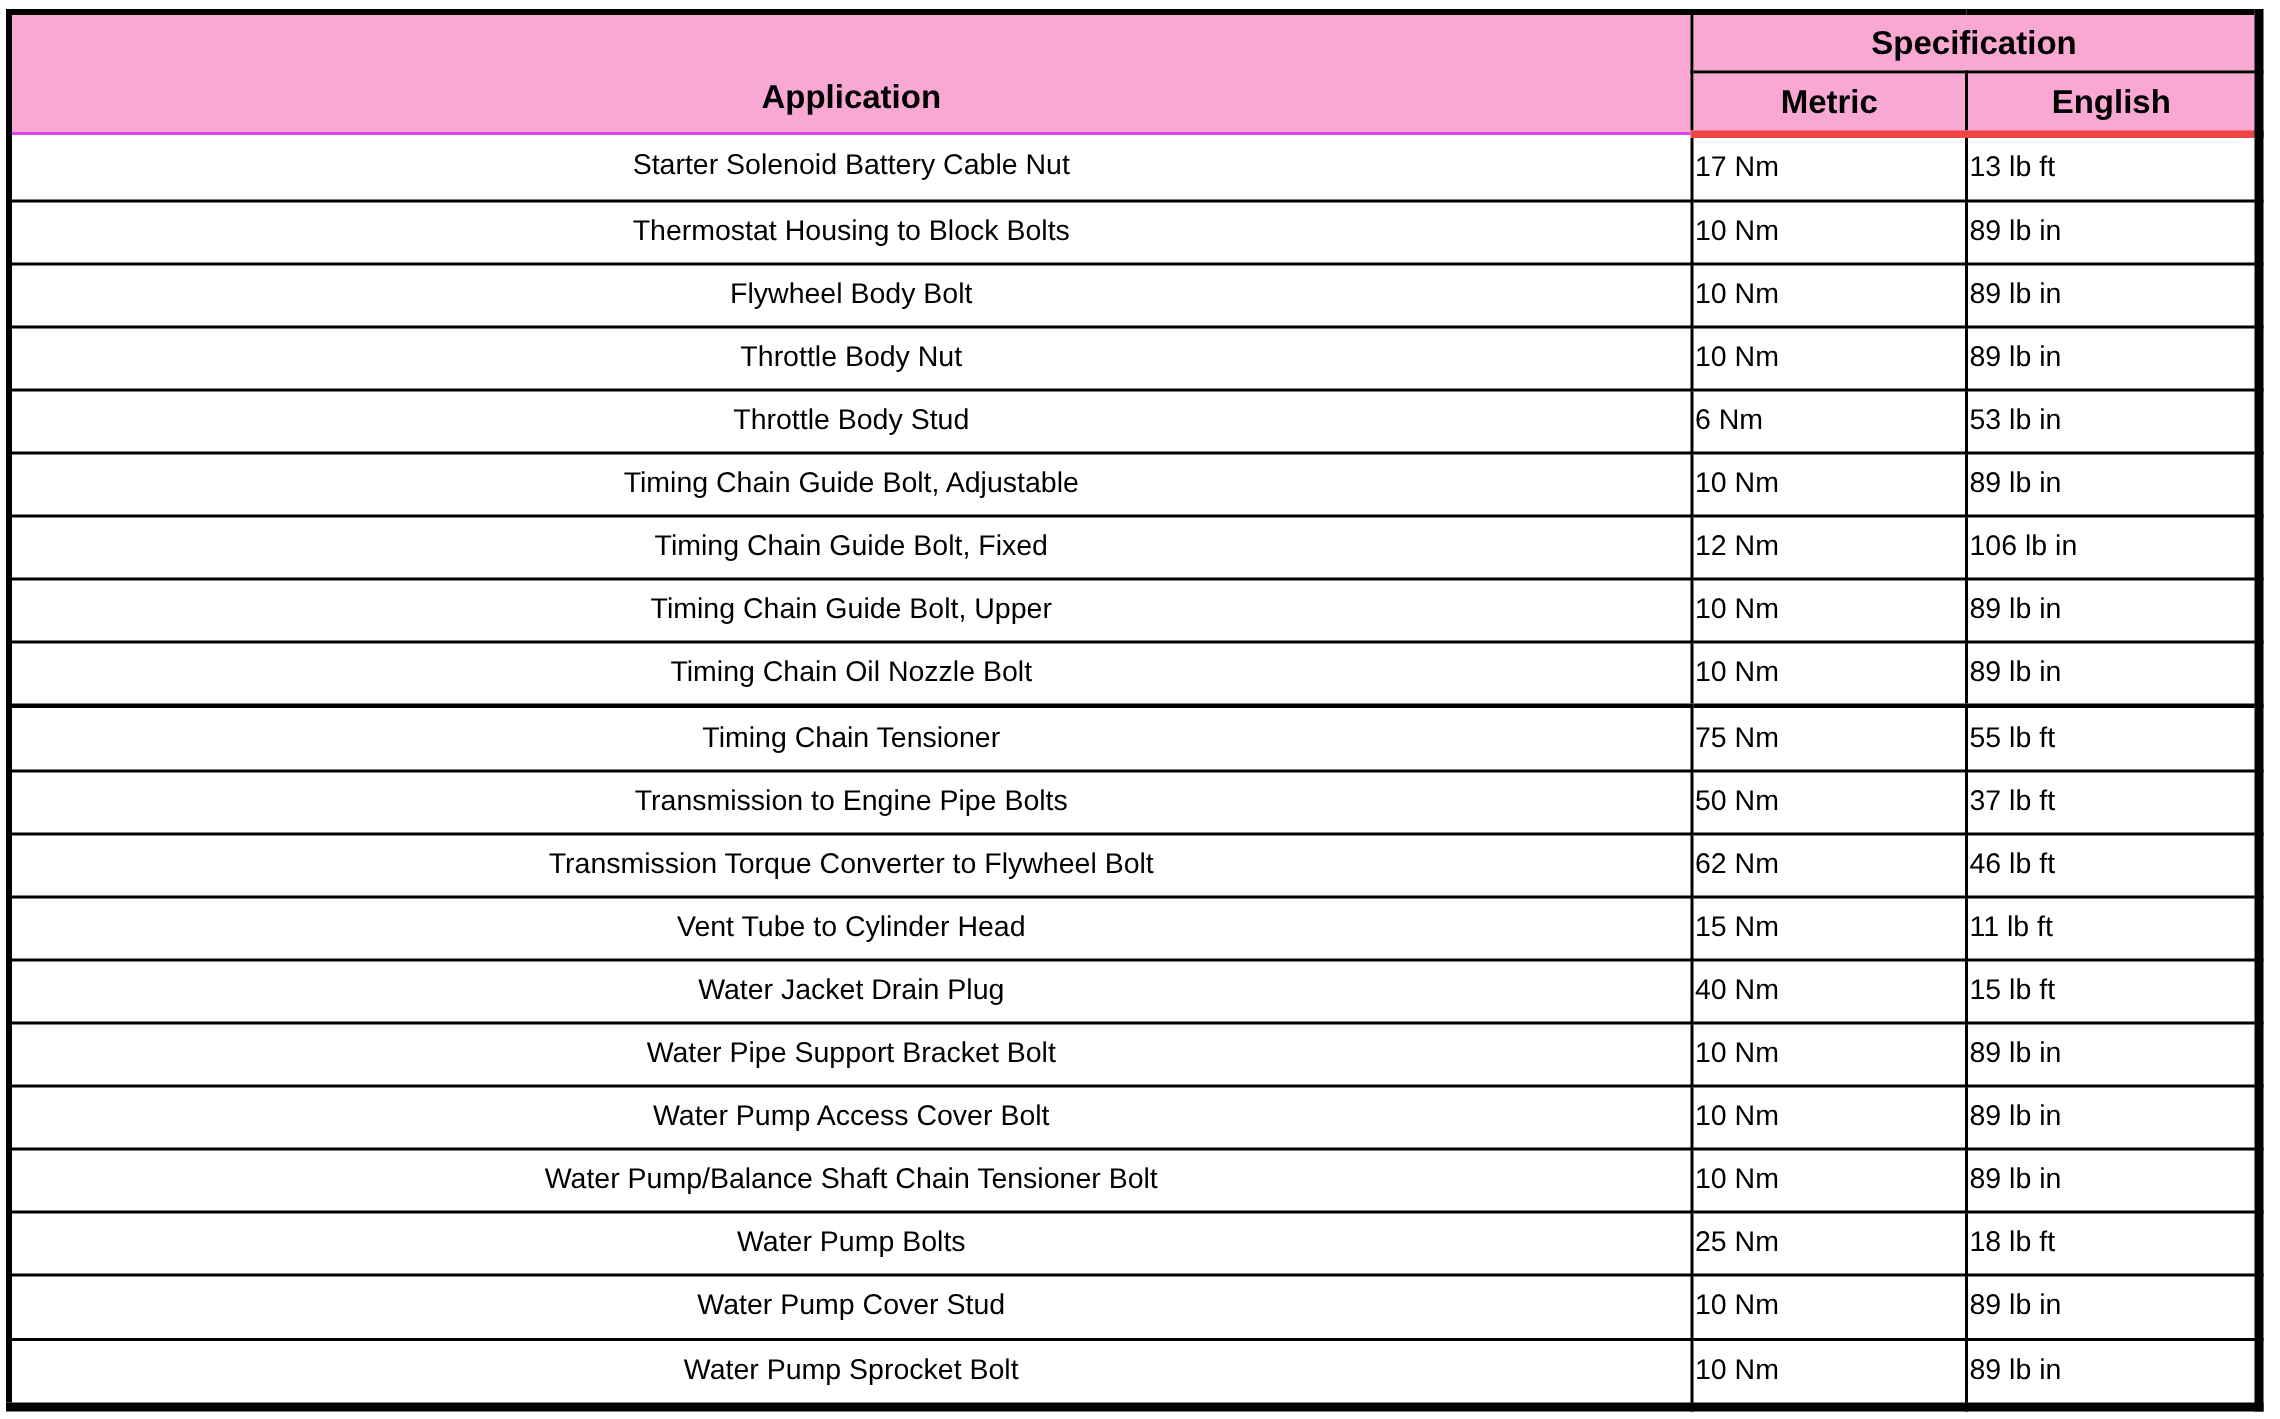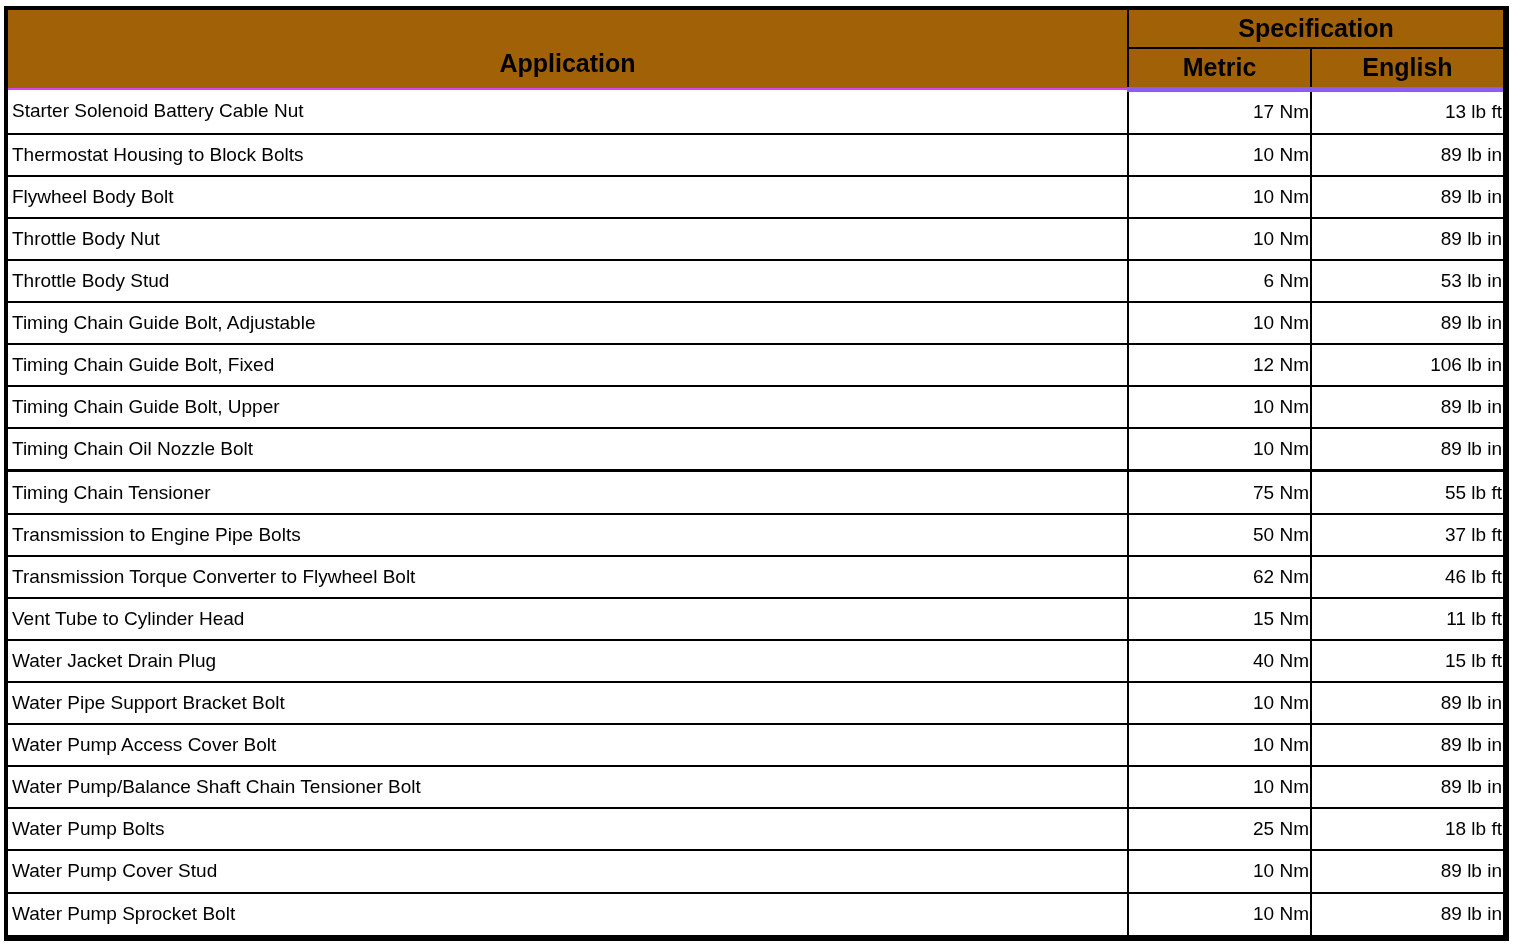--- a/index.html
+++ b/index.html
@@ -32,46 +32,46 @@
   col.col-metric      { width: 183px; }
   col.col-english     { width: 195px; }
 
   th, td {
     border: 2px solid #000000;
     overflow: hidden;
     white-space: nowrap;
   }
   thead th {
     font-weight: bold;
-    font-size: 25px;
+    font-size: 22px;
     text-align: center;
-    background: #a16207;
+    background: #f9a8d4;
   }
   tr.header-top { height: 40px; }
   tr.header-sub { height: 41px; }
 
   th.application-header {
     vertical-align: bottom;
     padding-bottom: 10px;
     border-bottom: 2px solid #d946ef;
   }
   tr.header-sub th {
-    border-bottom: 5px solid #8b5cf6;
+    border-bottom: 5px solid #ef4444;
   }
 
   tbody td {
     font-size: 19px;
     vertical-align: middle;
   }
   td.app-cell {
-    text-align: left;
+    text-align: center;
     padding: 0 4px;
   }
   td.num-cell {
-    text-align: right;
+    text-align: left;
   }
   
   tr.page-break-row td {
     border-top: 3px solid #000000;
     margin-left: 12px;
   }
 </style>
 </head>
 <body>
 

